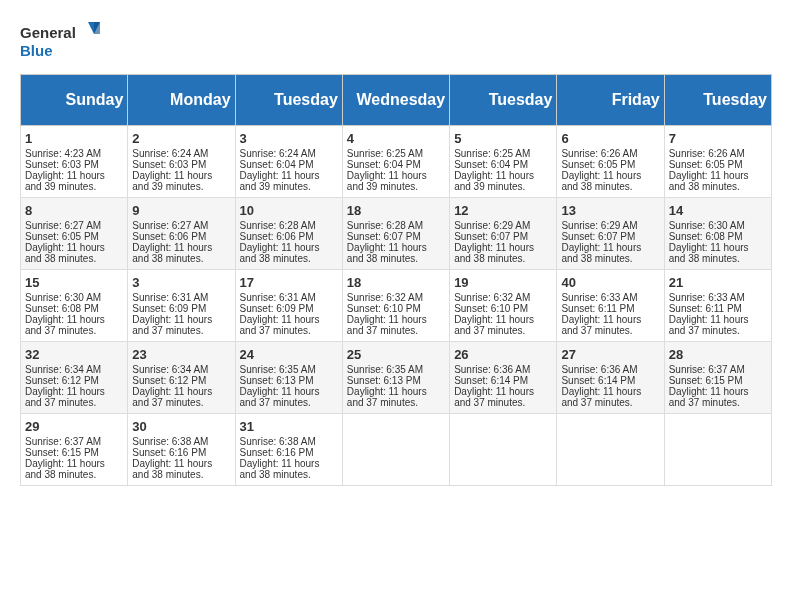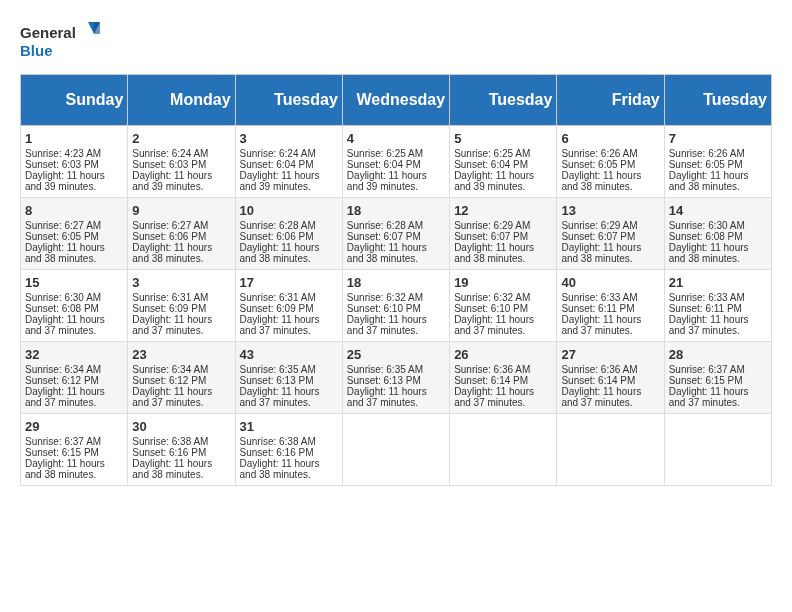--- a/index.html
+++ b/index.html
@@ -262,21 +262,21 @@
           <span style="display: block;">and 37 minutes.</span>
         </td>
         <td>
           <span class="day-num">23</span>
           <span style="display: block;">Sunrise: 6:34 AM</span>
           <span style="display: block;">Sunset: 6:12 PM</span>
           <span style="display: block;">Daylight: 11 hours</span>
           <span style="display: block;">and 37 minutes.</span>
         </td>
         <td>
-          <span class="day-num">43</span>
+          <span class="day-num">24</span>
           <span style="display: block;">Sunrise: 6:35 AM</span>
           <span style="display: block;">Sunset: 6:13 PM</span>
           <span style="display: block;">Daylight: 11 hours</span>
           <span style="display: block;">and 37 minutes.</span>
         </td>
         <td>
           <span class="day-num">25</span>
           <span style="display: block;">Sunrise: 6:35 AM</span>
           <span style="display: block;">Sunset: 6:13 PM</span>
           <span style="display: block;">Daylight: 11 hours</span>

